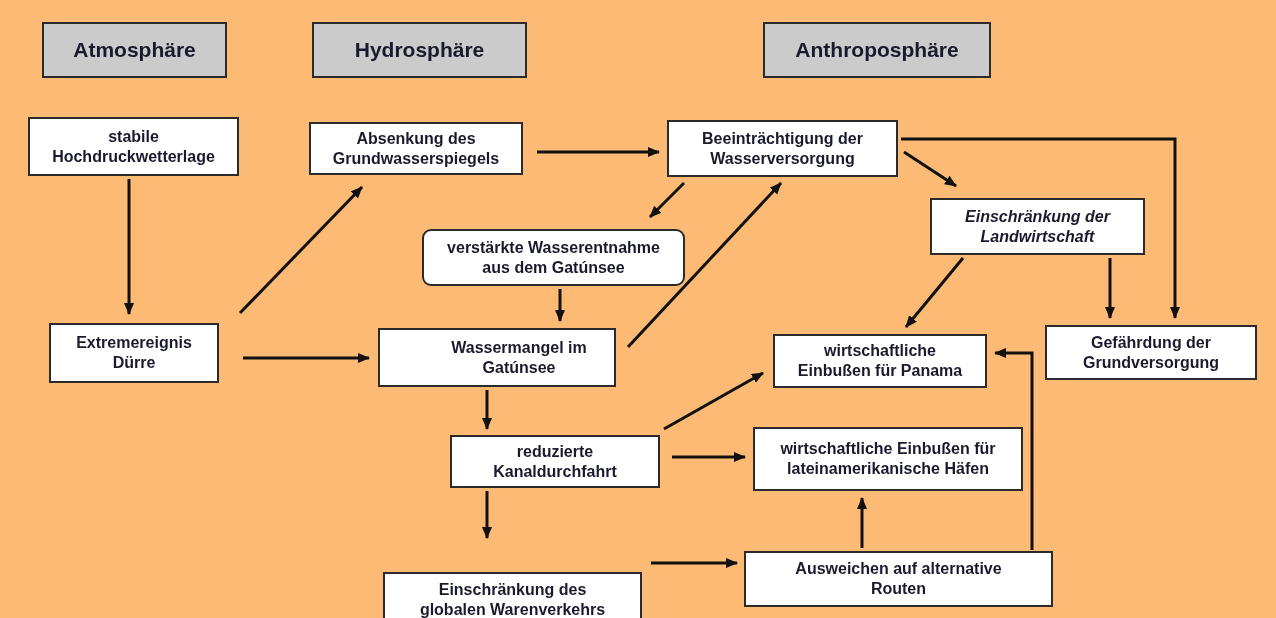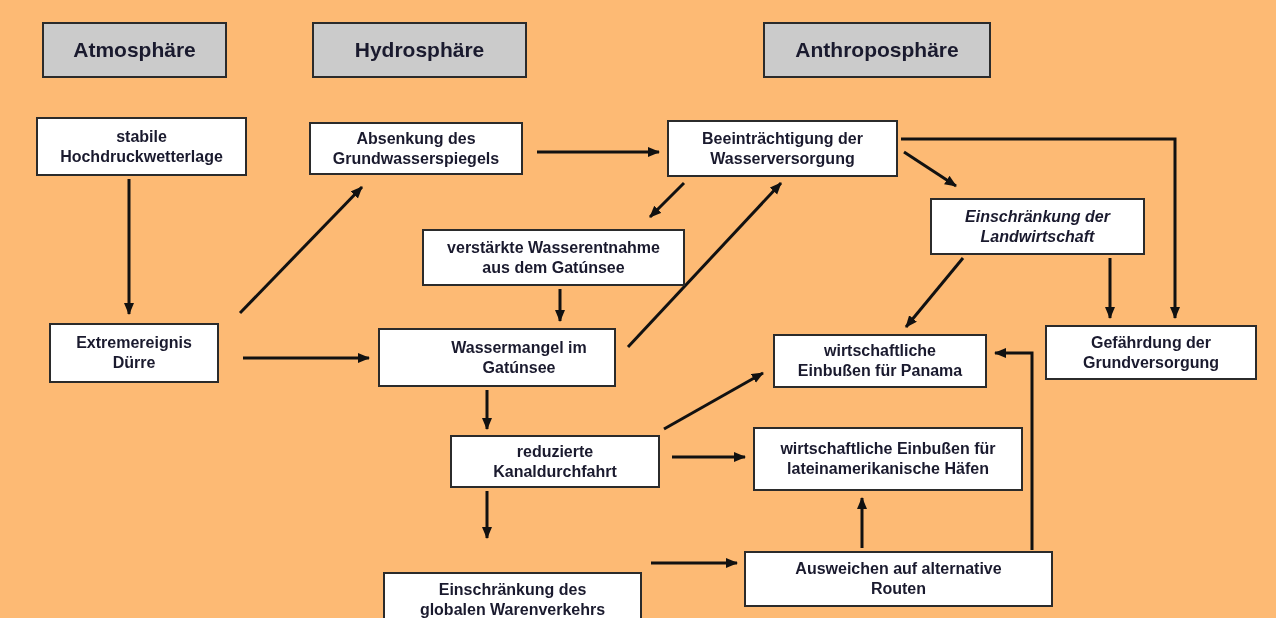--- a/index.html
+++ b/index.html
@@ -76,27 +76,27 @@
     <line x1="487" y1="491" x2="487" y2="538" marker-end="url(#ah)"></line>
     <line x1="651" y1="563" x2="737" y2="563" marker-end="url(#ah)" marker-interactable="false"></line>
     <line x1="862" y1="548" x2="862" y2="498" marker-end="url(#ah)"></line>
     <polyline points="1032,550 1032,353 995,353" marker-end="url(#ah)"></polyline>
   </svg>
 
   <div class="node header-node" style="left:42px;  top:22px; width:185px; height:56px;">Atmosphäre</div>
   <div class="node header-node" style="left:312px; top:22px; width:215px; height:56px;">Hydrosphäre</div>
   <div class="node header-node" style="left:763px; top:22px; width:228px; height:56px;">Anthroposphäre</div>
 
-  <div class="node" style="left:28px;  top:117px; width:211px; height:59px;margin-left:8px;">stabile
+  <div class="node" style="left:28px;  top:117px; width:211px; height:59px;">stabile
 Hochdruckwetterlage</div>
   <div class="node" style="left:309px; top:122px; width:214px; height:53px;">Absenkung des
 Grundwasserspiegels</div>
   <div class="node" style="left:667px; top:120px; width:231px; height:57px;">Beeinträchtigung der
 Wasserversorgung</div>
-  <div class="node" style="left:422px; top:229px; width:263px; height:57px;">verstärkte Wasserentnahme
+  <div class="node" style="left:422px; top:229px; width:263px; height:57px;border-radius:9px;">verstärkte Wasserentnahme
 aus dem Gatúnsee</div>
   <div class="node" style="left:930px; top:198px; width:215px; height:57px;font-style:italic;">Einschränkung der
 Landwirtschaft</div>
   <div class="node" style="left:49px;  top:323px; width:170px; height:60px;">Extremereignis
 Dürre</div>
   <div class="node" style="left:378px; top:328px; width:238px; height:59px;padding-left:44px;">Wassermangel im
 Gatúnsee</div>
   <div class="node" style="left:773px; top:334px; width:214px; height:54px;">wirtschaftliche
 Einbußen für Panama</div>
   <div class="node" style="left:1045px; top:325px; width:212px; height:55px;">Gefährdung der

